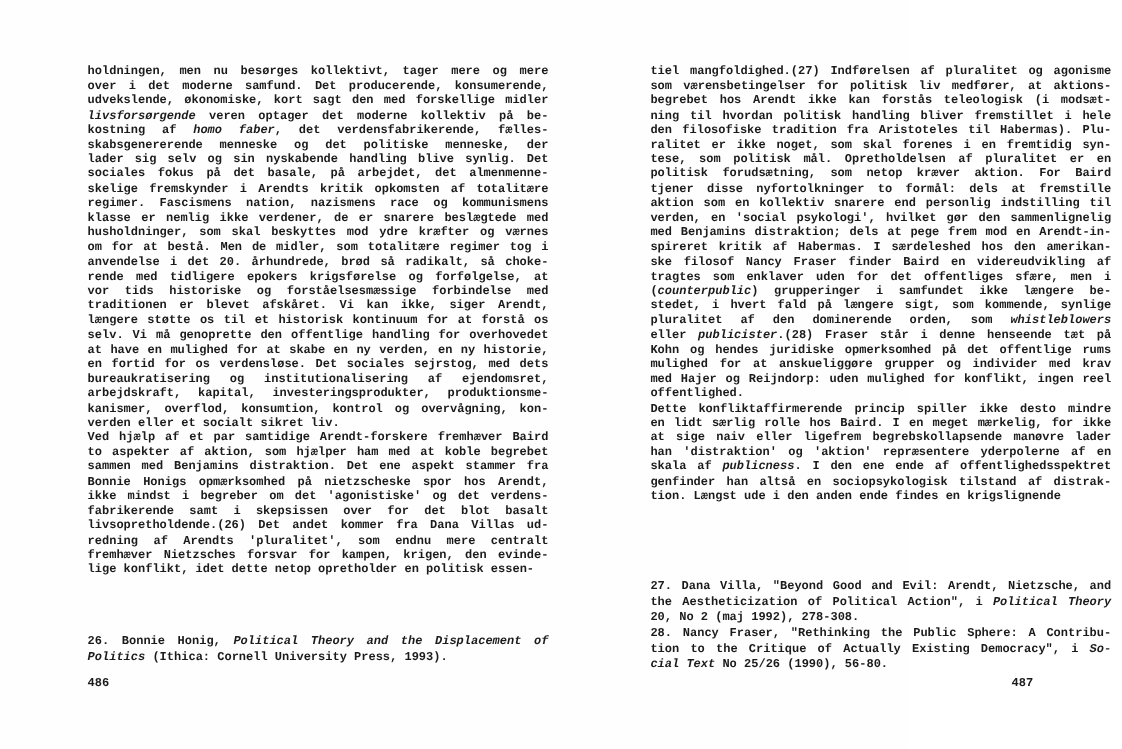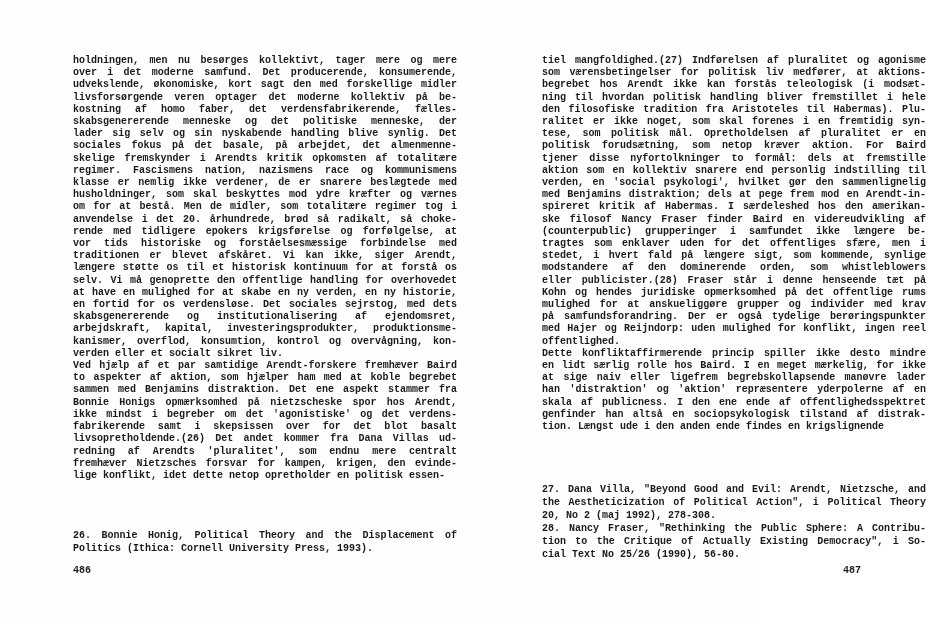--- a/index.html
+++ b/index.html
@@ -27,21 +27,21 @@
   .body-text .para { margin: 0; }
   .body-text .para + .para { }
 
   .line {
     line-height: 12.2px;
     text-align: justify;
     text-align-last: justify;
     white-space: normal;
   }
   .line.last { text-align-last: left; }
-  .it { }
+  .it { font-style: italic; }
 
   .footnotes { position: absolute; left: 0; width: 100%; }
   .footnotes .line { line-height: 13px; }
   .footnotes .para + .para { margin-top: 0; }
   #page-left  .footnotes { top: 474px; }
   #page-right .footnotes { top: 428px; }
 
   .pagenum {
     position: absolute; top: 510px;
     line-height: 12px;
@@ -72,21 +72,21 @@
           <div class="line"><span>husholdninger, som skal beskyttes mod ydre kræfter og værnes</span></div>
           <div class="line"><span>om for at bestå. Men de midler, som totalitære regimer tog i</span></div>
           <div class="line"><span>anvendelse i det 20. århundrede, brød så radikalt, så choke-</span></div>
           <div class="line"><span>rende med tidligere epokers krigsførelse og forfølgelse, at</span></div>
           <div class="line"><span>vor tids historiske og forståelsesmæssige forbindelse med</span></div>
           <div class="line"><span>traditionen er blevet afskåret. Vi kan ikke, siger Arendt,</span></div>
           <div class="line"><span>længere støtte os til et historisk kontinuum for at forstå os</span></div>
           <div class="line"><span>selv. Vi må genoprette den offentlige handling for overhovedet</span></div>
           <div class="line"><span>at have en mulighed for at skabe en ny verden, en ny historie,</span></div>
           <div class="line"><span>en fortid for os verdensløse. Det sociales sejrstog, med dets</span></div>
-          <div class="line"><span>skabsgenererende og institutionalisering af ejendomsret,</span></div>
+          <div class="line"><span>bureaukratisering og institutionalisering af ejendomsret,</span></div>
           <div class="line"><span>arbejdskraft, kapital, investeringsprodukter, produktionsme-</span></div>
           <div class="line"><span>kanismer, overflod, konsumtion, kontrol og overvågning, kon-</span></div>
           <div class="line last"><span>verden eller et socialt sikret liv.</span></div>
         </div>
         <div class="para">
           <div class="line"><span>Ved hjælp af et par samtidige Arendt-forskere fremhæver Baird</span></div>
           <div class="line"><span>to aspekter af aktion, som hjælper ham med at koble begrebet</span></div>
           <div class="line"><span>sammen med Benjamins distraktion. Det ene aspekt stammer fra</span></div>
           <div class="line"><span>Bonnie Honigs opmærksomhed på nietzscheske spor hos Arendt,</span></div>
           <div class="line"><span>ikke mindst i begreber om det 'agonistiske' og det verdens-</span></div>
@@ -116,28 +116,27 @@
           <div class="line"><span>den filosofiske tradition fra Aristoteles til Habermas). Plu-</span></div>
           <div class="line"><span>ralitet er ikke noget, som skal forenes i en fremtidig syn-</span></div>
           <div class="line"><span>tese, som politisk mål. Opretholdelsen af pluralitet er en</span></div>
           <div class="line"><span>politisk forudsætning, som netop kræver aktion. For Baird</span></div>
           <div class="line"><span>tjener disse nyfortolkninger to formål: dels at fremstille</span></div>
           <div class="line"><span>aktion som en kollektiv snarere end personlig indstilling til</span></div>
           <div class="line"><span>verden, en 'social psykologi', hvilket gør den sammenlignelig</span></div>
           <div class="line"><span>med Benjamins distraktion; dels at pege frem mod en Arendt-in-</span></div>
           <div class="line"><span>spireret kritik af Habermas. I særdeleshed hos den amerikan-</span></div>
           <div class="line"><span>ske filosof Nancy Fraser finder Baird en videreudvikling af</span></div>
+          <div class="line"><span>tragtes som enklaver uden for det offentliges sfære, men i</span></div>
           <div class="line"><span>(</span><span class="it">counterpublic</span><span>) grupperinger i samfundet ikke længere be-</span></div>
-          <div class="line"><span>tragtes som enklaver uden for det offentliges sfære, men i</span></div>
           <div class="line"><span>stedet, i hvert fald på længere sigt, som kommende, synlige</span></div>
-          <div class="line"><span>modstandere af den dominerende orden, som </span><span class="it">whistleblowers</span></div>
+          <div class="line"><span>pluralitet af den dominerende orden, som </span><span class="it">whistleblowers</span></div>
           <div class="line"><span>eller </span><span class="it">publicister</span><span>.(28) Fraser står i denne henseende tæt på</span></div>
           <div class="line"><span>Kohn og hendes juridiske opmerksomhed på det offentlige rums</span></div>
           <div class="line"><span>mulighed for at anskueliggøre grupper og individer med krav</span></div>
-          <div class="line"><span>på samfundsforandring. Der er også tydelige berøringspunkter</span></div>
           <div class="line"><span>med Hajer og Reijndorp: uden mulighed for konflikt, ingen reel</span></div>
           <div class="line last"><span>offentlighed.</span></div>
         </div>
         <div class="para">
           <div class="line"><span>Dette konfliktaffirmerende princip spiller ikke desto mindre</span></div>
           <div class="line"><span>en lidt særlig rolle hos Baird. I en meget mærkelig, for ikke</span></div>
           <div class="line"><span>at sige naiv eller ligefrem begrebskollapsende manøvre lader</span></div>
           <div class="line"><span>han 'distraktion' og 'aktion' repræsentere yderpolerne af en</span></div>
           <div class="line"><span>skala af </span><span class="it">publicness</span><span>. I den ene ende af offentlighedsspektret</span></div>
           <div class="line"><span>genfinder han altså en sociopsykologisk tilstand af distrak-</span></div>

